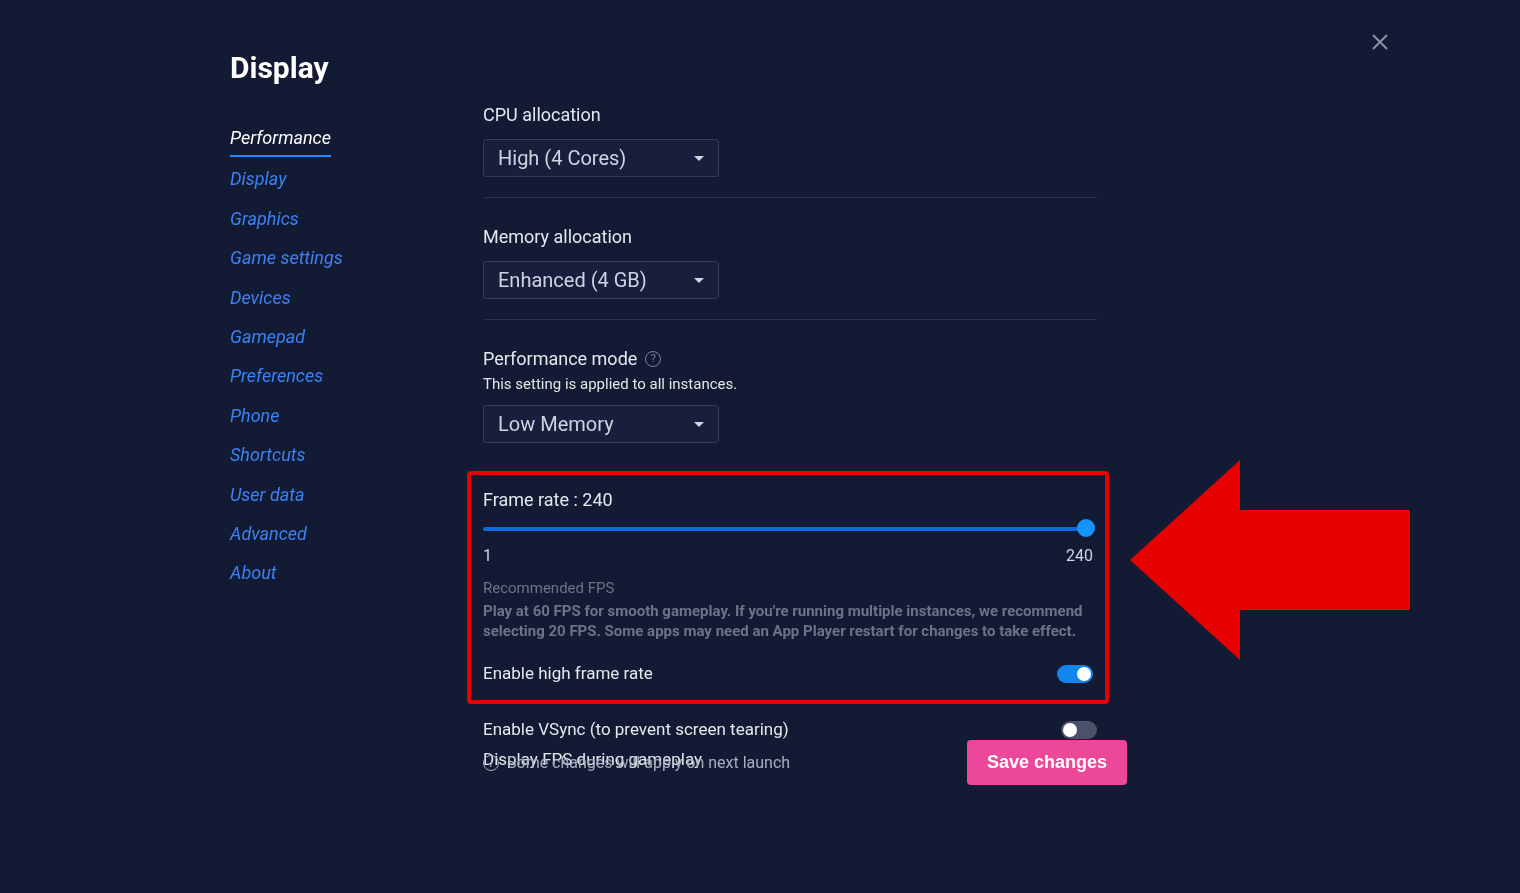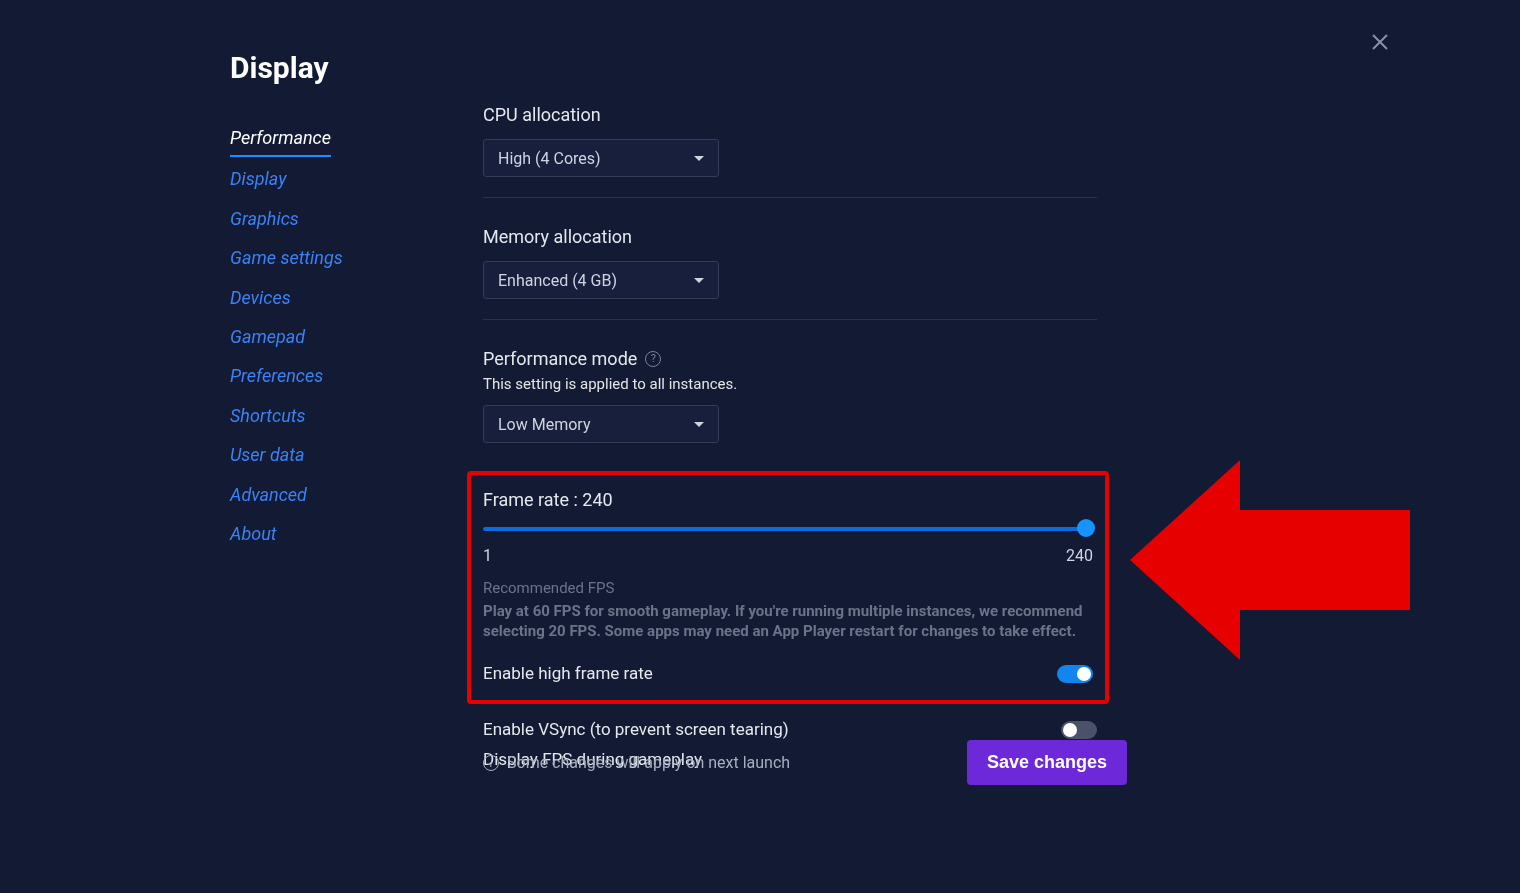--- a/index.html
+++ b/index.html
@@ -80,21 +80,21 @@
   .select {
     width: 236px;
     height: 38px;
     background: #171f3d;
     border: 1px solid #333b57;
     border-radius: 3px;
     display: flex;
     align-items: center;
     justify-content: space-between;
     padding: 0 14px;
-    font-size: 16px;
+    font-size: 20px;
     color: #d0d4e0;
     cursor: pointer;
   }
   .select .caret {
     width: 0; height: 0;
     border-left: 5px solid transparent;
     border-right: 5px solid transparent;
     border-top: 5px solid #d0d4e0;
   }
   .divider {
@@ -175,21 +175,21 @@
     display: flex; align-items: center; gap: 8px;
     font-size: 16px; color: #a8aec0;
   }
   .info-icon {
     width: 16px; height: 16px; border: 1px solid #a8aec0; border-radius: 50%;
     display: inline-flex; align-items: center; justify-content: center;
     font-size: 11px; font-style: italic;
     font-family: Georgia, serif;
   }
   .save-btn {
-    background: #6d28d9; color: #fff; border: none;
+    background: #ec4899; color: #fff; border: none;
     font-size: 18px; font-weight: 600;
     padding: 12px 20px; border-radius: 4px; cursor: pointer;
   }
 
   .arrow {
     position: absolute;
     top: 460px;
     left: 1130px;
   }
 </style>
@@ -205,20 +205,21 @@
 <h1 class="page-title">Display</h1>
 
 <nav class="sidebar">
   <div class="sidebar-item active">Performance</div>
   <div class="sidebar-item">Display</div>
   <div class="sidebar-item">Graphics</div>
   <div class="sidebar-item">Game settings</div>
   <div class="sidebar-item">Devices</div>
   <div class="sidebar-item">Gamepad</div>
   <div class="sidebar-item">Preferences</div>
+  <div class="sidebar-item">Phone</div>
   <div class="sidebar-item">Shortcuts</div>
   <div class="sidebar-item">User data</div>
   <div class="sidebar-item">Advanced</div>
   <div class="sidebar-item">About</div>
 </nav>
 
 <div class="main">
 
   <div class="section">
     <div class="section-label">CPU allocation</div>

